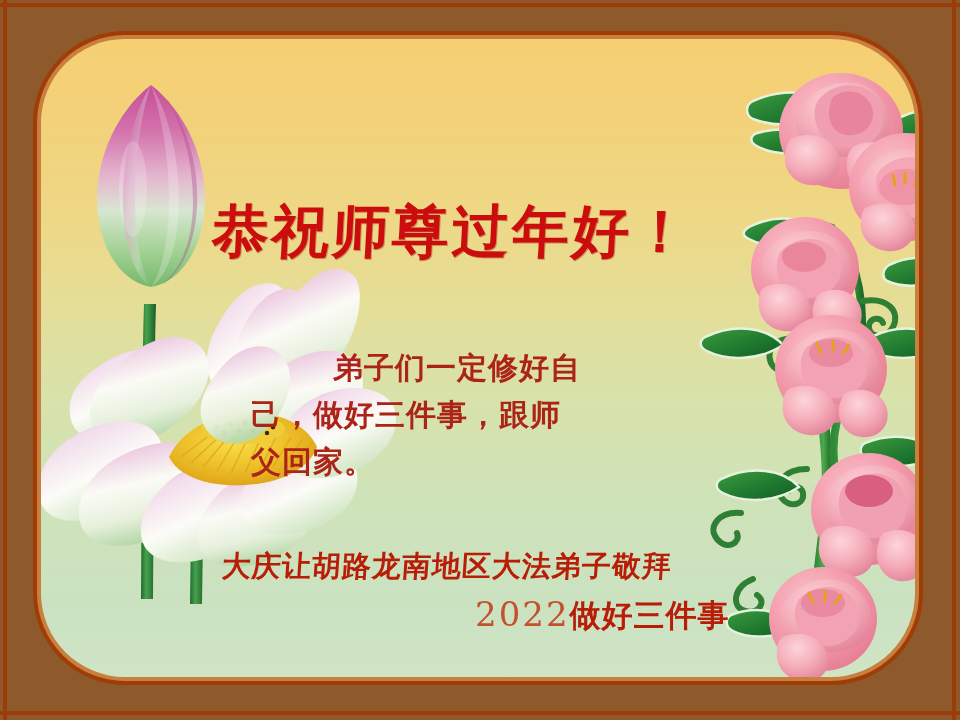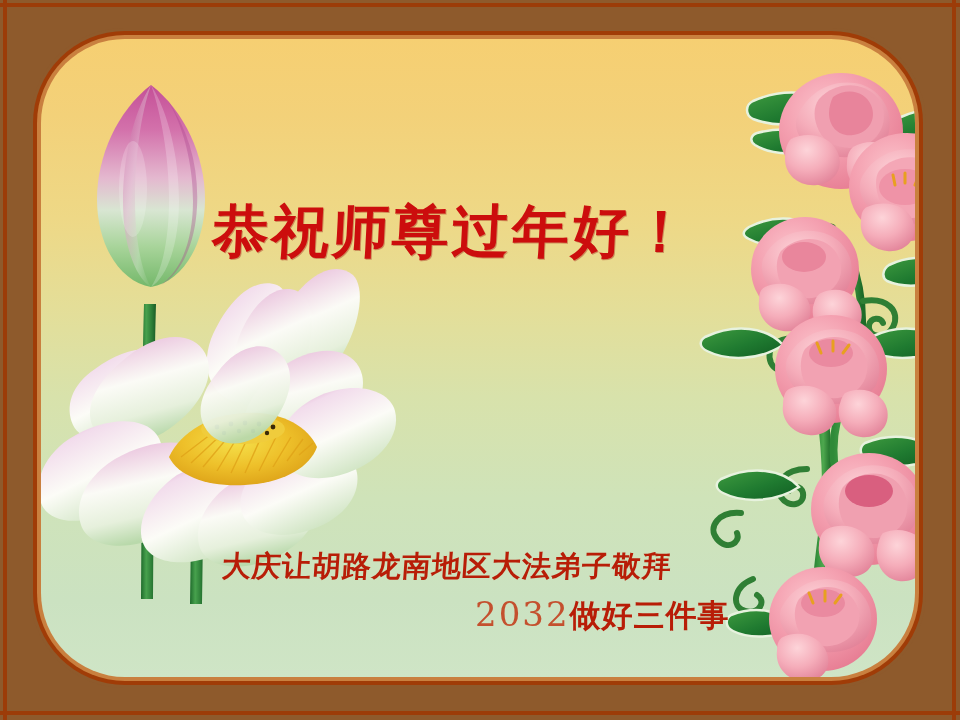--- a/index.html
+++ b/index.html
@@ -440,21 +440,26 @@
             <path d="M784 562 L784 552"></path>
           <path d="M794 564 L800 556"></path>
         </g>
         <path d="M742 598 C760 590 780 598 786 614 C792 632 778 644 760 642
                  C744 640 734 626 736 612 C736 604 738 600 742 598 Z" fill="url(#peoG2)"></path>
       </g>
     </svg>
 
     <div class="title">恭祝师尊过年好！</div>
 
+    <div class="body-text">
+      <div class="l1">弟子们一定修好自</div>
+      <div>己，做好三件事，跟师</div>
+      <div>父回家。</div>
+    </div>
 
     <div class="signature">大庆让胡路龙南地区大法弟子敬拜</div>
 
     <div class="date-line">
-      <span class="year">2032</span><span class="suffix">做好三件事</span>
+      <span class="year">2022</span><span class="suffix">做好三件事</span>
     </div>
 
   </div>
 </div>
 
 </body></html>

